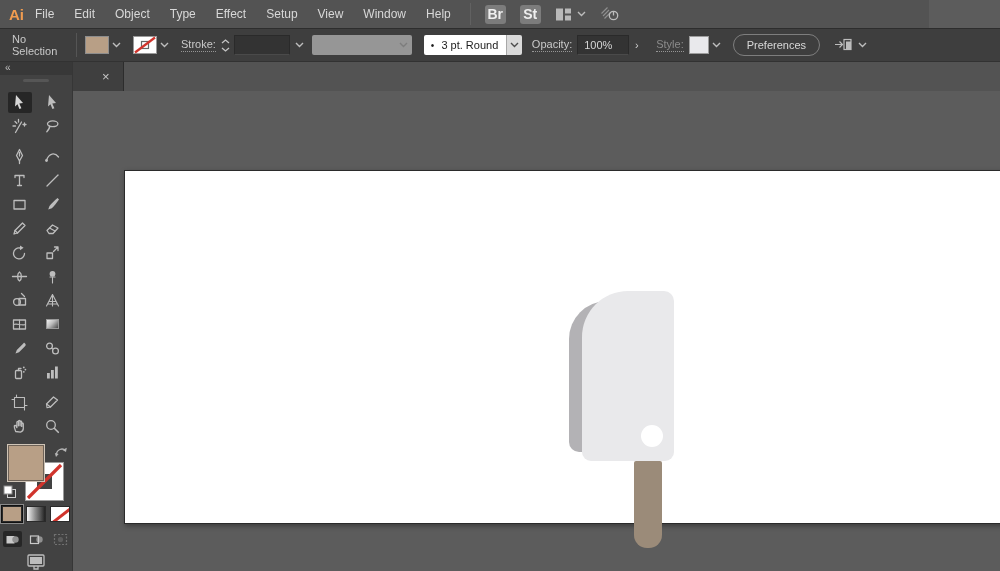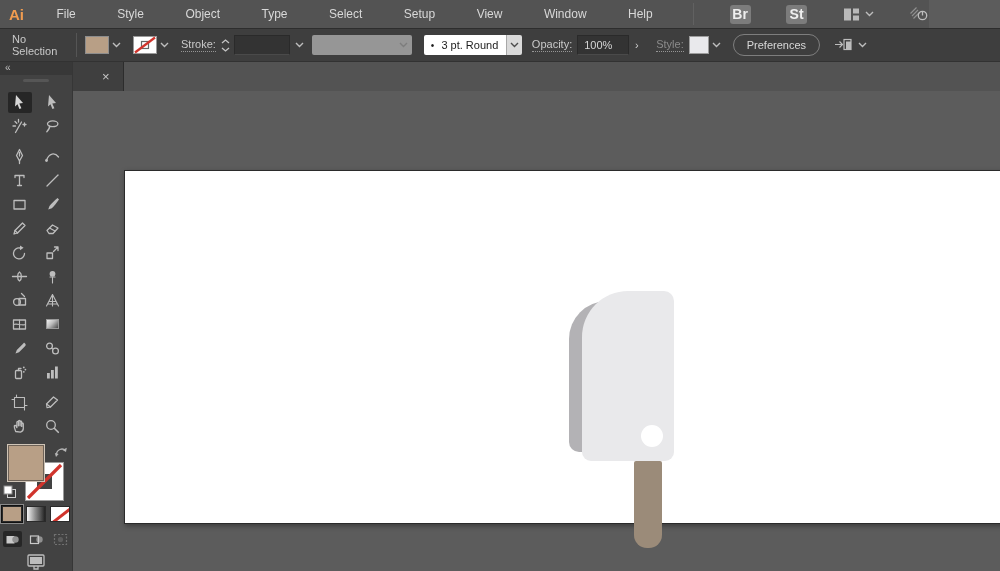--- a/index.html
+++ b/index.html
@@ -2,21 +2,21 @@
 <html><head>
 <meta charset="utf-8">
 <style>
   * { margin:0; padding:0; box-sizing:border-box; }
   html,body { width:1000px; height:571px; overflow:hidden; }
   body { font-family:"Liberation Sans", sans-serif; background:#5c5c5c; position:relative; }
   svg { display:block; }
 
   
   .menubar { position:absolute; top:0; left:0; width:929px; height:28px; background:#535353;
-             display:flex; align-items:center; color:#d8d8d8; font-size:12px;justify-content:space-between; }
+             display:flex; align-items:center; color:#d8d8d8; font-size:12px; }
   .ai-logo { color:#f09c50; font-weight:bold; font-size:15px; margin-left:9px; letter-spacing:0; }
   .menu-item { padding:0 9px; margin-left:2px; cursor:default; }
   .menu-item:first-of-type { margin-left:14px; }
   .mb-sep { width:1px; height:22px; background:#474747; border-right:1px solid #616161; margin-left:10px; }
   .sq-btn { width:21px; height:19px; background:#7c7c7c; color:#efefef; border-radius:3px;
             font-size:14px; font-weight:bold; display:flex; align-items:center; justify-content:center;
             margin-left:14px; }
   .mb-icon { margin-left:14px; display:flex; align-items:center; }
   .chev { margin-left:5px; }
 
@@ -99,24 +99,24 @@
   .pop-body { position:absolute; left:457px; top:120px; width:92px; height:170px; background:#e9e9eb;
               border-radius:46px 10px 9px 9px; }
   .pop-dot { position:absolute; left:516px; top:254px; width:22px; height:22px; border-radius:50%; background:#ffffff; }
 </style>
 </head>
 <body>
 
 <div class="menubar">
   <span class="ai-logo">Ai</span>
   <span class="menu-item">File</span>
-  <span class="menu-item">Style</span>
+  <span class="menu-item">Edit</span>
   <span class="menu-item">Object</span>
   <span class="menu-item">Type</span>
-  <span class="menu-item">Select</span>
+  <span class="menu-item">Effect</span>
   <span class="menu-item">Setup</span>
   <span class="menu-item">View</span>
   <span class="menu-item">Window</span>
   <span class="menu-item">Help</span>
   <span class="mb-sep"></span>
   <span class="sq-btn">Br</span>
   <span class="sq-btn">St</span>
   <span class="mb-icon">
     <svg width="17" height="15" viewBox="0 0 17 15">
         <rect x="1" y="1.5" width="7" height="12" fill="#b9b9b9"></rect>

